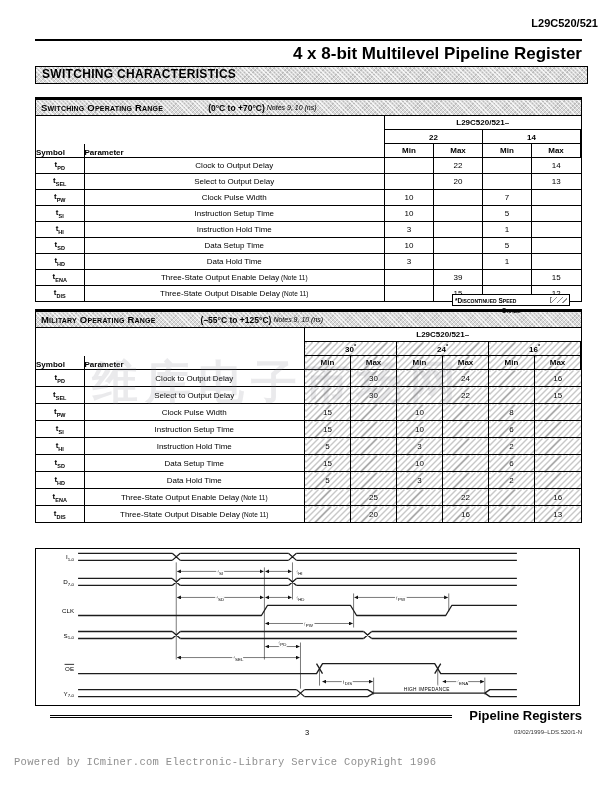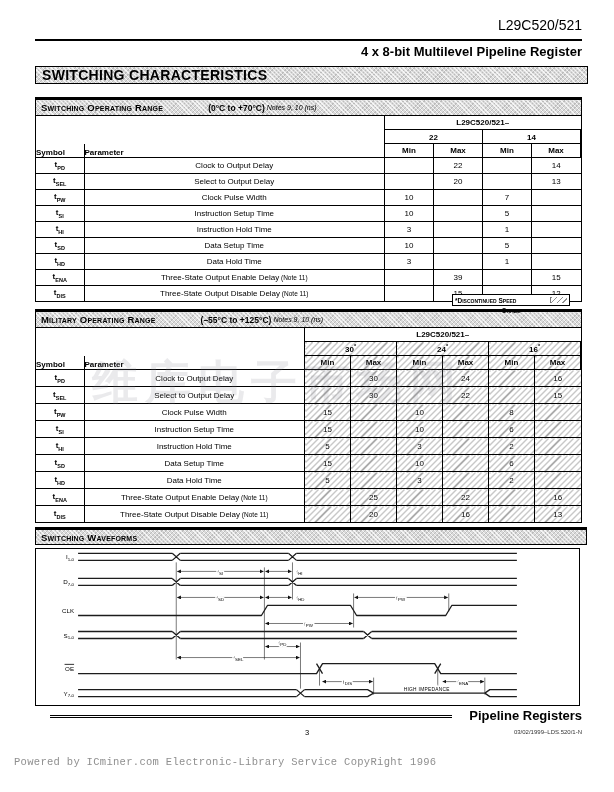--- a/index.html
+++ b/index.html
@@ -6,29 +6,29 @@
   #page{position:relative;width:614px;height:792px;background:#ffffff;
         font-family:"Liberation Sans",sans-serif;color:#000;overflow:hidden;}
 
   
   #logo-block{position:absolute;left:35px;top:10px;}
   #logo-text{position:relative;display:inline-block;font-size:27px;font-weight:bold;
              font-style:italic;letter-spacing:1px;line-height:26px;}
   #logo-text .stripe{position:absolute;left:-2px;right:-2px;height:1.6px;background:#fff;}
   #logo-sub{font-size:5.6px;letter-spacing:.6px;margin-top:3.5px;}
   #header-rule{position:absolute;left:35px;top:39px;width:547px;height:1.6px;background:#000;}
-  #part-number{position:absolute;right:32px;top:17px;font-size:14px;font-weight:normal;}
-  #doc-subtitle{position:absolute;right:32px;top:44px;font-size:13px;font-weight:bold;}
+  #part-number{position:absolute;right:16px;top:17px;font-size:11px;font-weight:bold;}
+  #doc-subtitle{position:absolute;right:32px;top:44px;font-size:17px;font-weight:bold;}
 
   
   .stipple{background-color:#dadada;
     background-image:repeating-linear-gradient(45deg,rgba(255,255,255,.75) 0 1px,transparent 1px 3px),
                      repeating-linear-gradient(-45deg,rgba(110,110,110,.28) 0 1px,transparent 1px 3px);}
   #sc-bar{position:absolute;left:35px;top:66px;width:545px;height:16px;border:1px solid #000;
-          display:flex;align-items:center;padding-left:6px;font-weight:bold;font-size:14px;letter-spacing:.3px;}
+          display:flex;padding-left:6px;font-weight:bold;font-size:12px;letter-spacing:.3px;}
 
   
   .section{position:absolute;left:35px;width:547px;border:1px solid #000;border-top:3px solid #000;
            background:#fff;box-sizing:border-box;}
   #commercial-section{top:97px;}
   #military-section{top:309px;}
   .titlebar{height:15px;border-bottom:1px solid #000;display:flex;align-items:center;
             padding:0 5px;white-space:nowrap;}
   .titlebar .t1{font-weight:bold;font-size:9.5px;font-variant:small-caps;letter-spacing:.2px;}
   .titlebar .t2{font-weight:bold;font-size:8.5px;margin-left:2px;padding-left:43px;}
@@ -348,23 +348,20 @@
             <td class="c-val hatch">20</td>
             <td class="c-val hatch"></td>
             <td class="c-val hatch">16</td>
             <td class="c-val hatch"></td>
             <td class="c-val hatch">13</td>
           </tr>
         </tbody>
     </table>
   </div>
 
-  <div id="wf-bar" class="stipple">
-    <span class="t1">Switching Waveforms</span>
-  </div>
   <div id="wf-box">
     <svg viewBox="0 0 542 155">
       <defs>
         <marker id="ah" viewBox="0 0 6 6" refX="5.6" refY="3" markerWidth="6.5" markerHeight="6.5" orient="auto-start-reverse">
           <path d="M0,0 L6,3 L0,6 Z" fill="#111"></path>
         </marker>
       </defs>
 
       <g>
         <text class="slab" x="38" y="10" text-anchor="end"><tspan>I</tspan><tspan class="ss" dy="1.6">1-0</tspan></text>

